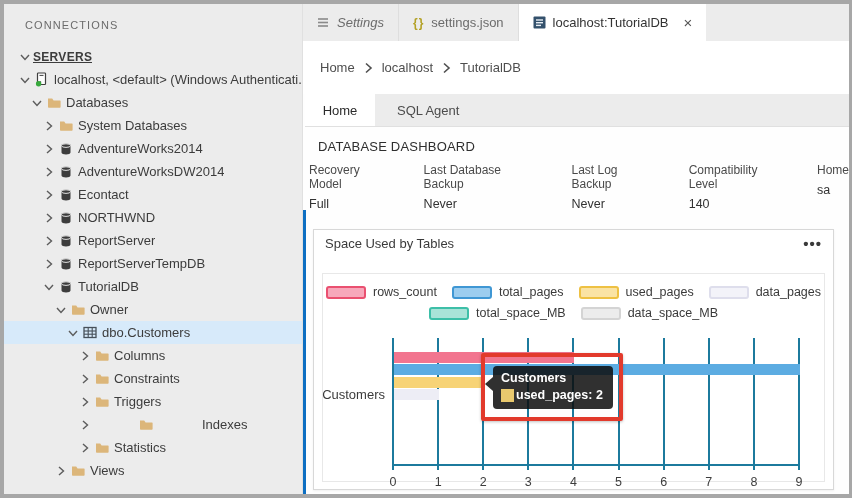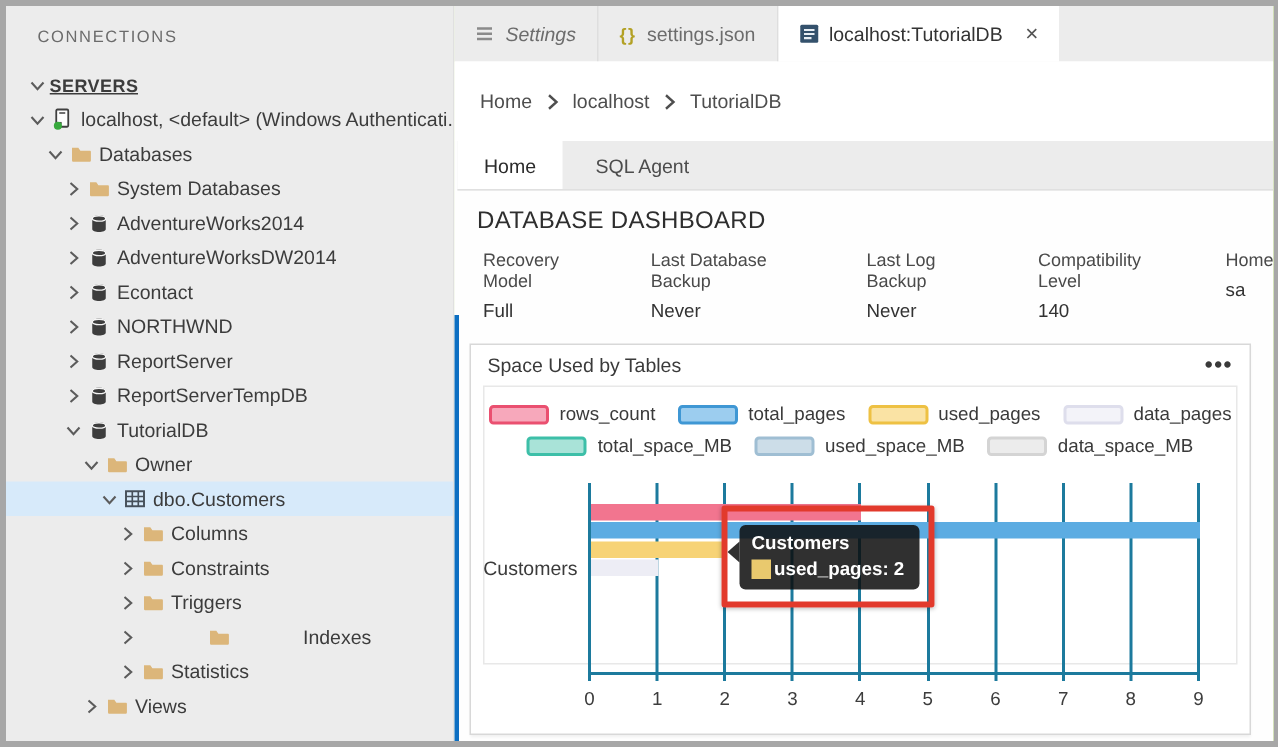--- a/index.html
+++ b/index.html
@@ -32,31 +32,31 @@
   .tab .close{margin-left:8px;font-size:15px;color:#555;line-height:1;cursor:pointer;}
   .json-glyph{color:#b3a125;font-weight:bold;font-size:12px;letter-spacing:1px;}
   .breadcrumbs{height:53px;background:#fff;display:flex;align-items:center;padding-left:17px;font-size:13px;color:#4e4e4e;}
   .crumb{cursor:pointer;}
   .crumb-sep{margin:0 9px;display:inline-flex;align-items:center;}
   
   .dash{flex:1;position:relative;background:#fefefe;overflow:hidden;}
   .dash-tabs{height:33px;background:#ececec;display:flex;align-items:stretch;border-bottom:1px solid #e0e0e0;margin-left:2px;}
   .dash-tab{display:flex;align-items:center;justify-content:center;padding:0 22px;font-size:13px;color:#4c4c4c;cursor:pointer;}
   .dash-tab.active{background:#fff;color:#2b2b2b;position:relative;top:0;}
-  .dash-title{font-size:16px;color:#2e2e2e;margin:12px 17px 0 15px;letter-spacing:.2px;}
-  .props{display:flex;gap:30px;margin:9px 0 0 19px;}
+  .dash-title{font-size:13px;color:#2e2e2e;margin:12px 17px 0 15px;letter-spacing:.2px;}
+  .props{display:flex;gap:30px;margin:9px 0 0 6px;}
   .prop .p-label{font-size:12px;color:#4a4a4a;}
   .prop .p-value{font-size:12.5px;color:#323232;margin-top:6px;}
   
   .widget{position:absolute;left:10px;top:135px;width:521px;height:261px;background:#fff;
     border:1px solid #d8d8d8;box-shadow:0 1px 2px rgba(0,0,0,.06);}
   .widget-header{height:27px;display:flex;align-items:center;justify-content:space-between;padding:0 11px;}
   .widget-title{font-size:13px;color:#3a3a3a;}
   .widget-menu{font-size:15px;font-weight:bold;color:#3a3a3a;letter-spacing:1px;line-height:10px;cursor:pointer;}
-  .chart-box{position:relative;margin:0 8px;height:186px;border:1px solid #e8e8e8;background:#fff;overflow:visible;}
+  .chart-box{position:relative;margin:16px 8px;height:209px;border:1px solid #e8e8e8;background:#fff;overflow:visible;}
   .legend-row{display:flex;justify-content:center;align-items:center;gap:15px;margin-top:11px;}
   .legend-row + .legend-row{margin-top:7px;}
   .legend-item{display:flex;align-items:center;gap:7px;cursor:pointer;}
   .legend-swatch{width:40px;height:13px;border-radius:3px;border:2px solid;}
   .legend-label{font-size:12.5px;color:#3a3a3a;}
   .plot{position:absolute;left:70px;top:64px;width:407px;height:128px;border-bottom:2px solid #1c7a9d;}
   .gridline{position:absolute;top:0;width:2px;height:132px;background:#1c7a9d;}
   .x-tick{position:absolute;top:137px;width:22px;margin-left:-11px;text-align:center;font-size:12.5px;color:#3d3d3d;}
   .bar{position:absolute;height:11px;left:1px;}
   .y-label{position:absolute;right:calc(100% + 8px);top:49px;font-size:13px;color:#3b3b3b;white-space:nowrap;}
@@ -450,24 +450,20 @@
                 </span>
                 <span class="legend-item">
                   <span class="legend-swatch" style="background: rgb(243, 243, 249); border-color: rgb(222, 222, 236);"></span>
                   <span class="legend-label">data_pages</span>
                 </span>
               </div>
               <div class="legend-row">
                 <span class="legend-item">
                   <span class="legend-swatch" style="background: rgb(169, 227, 216); border-color: rgb(61, 191, 168);"></span>
                   <span class="legend-label">total_space_MB</span>
-                </span>
-                <span class="legend-item">
-                  <span class="legend-swatch" style="background: rgb(204, 221, 232); border-color: rgb(159, 190, 211);"></span>
-                  <span class="legend-label">used_space_MB</span>
                 </span>
                 <span class="legend-item">
                   <span class="legend-swatch" style="background: rgb(236, 236, 236); border-color: rgb(212, 212, 212);"></span>
                   <span class="legend-label">data_space_MB</span>
                 </span>
               </div>
             </div>
           <div class="plot" id="plot">
             <span class="y-label">Customers</span>
 

